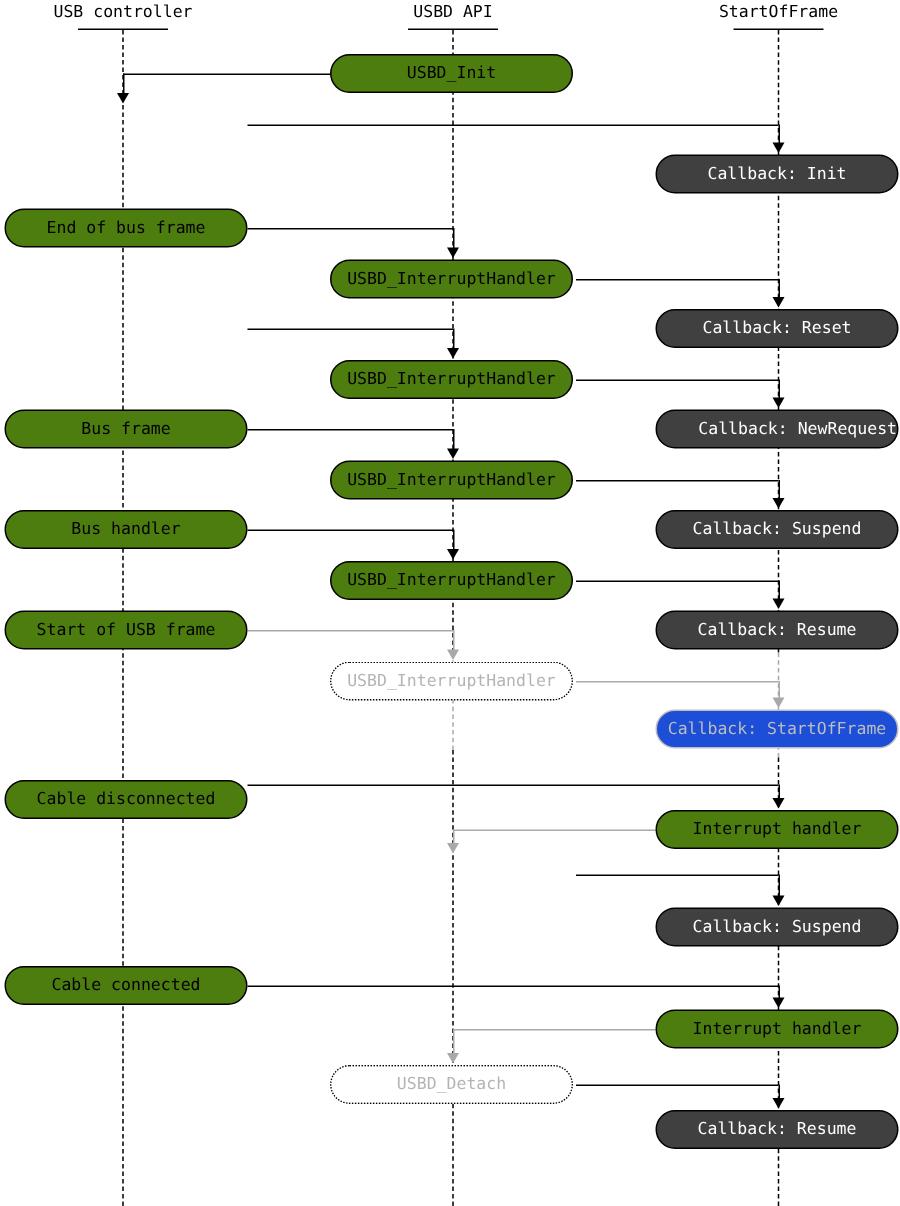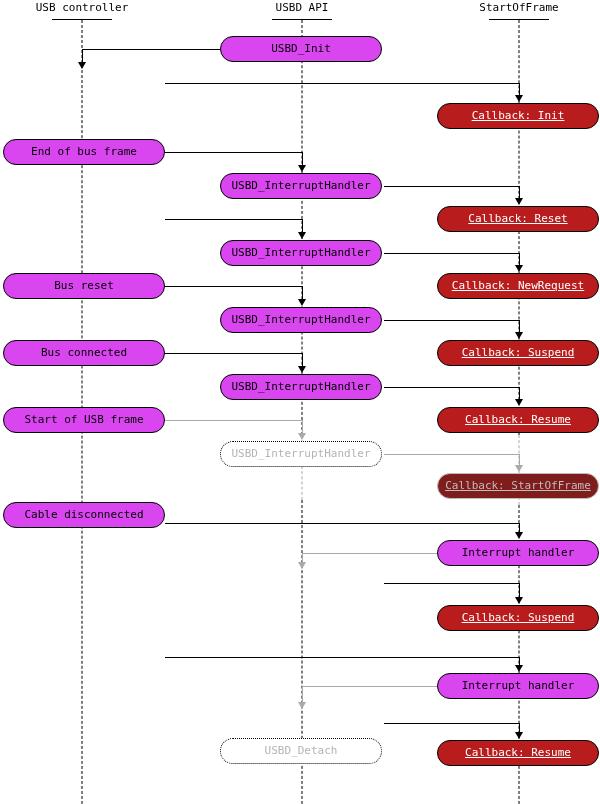--- a/index.html
+++ b/index.html
@@ -38,44 +38,42 @@
   }
   .lifeline.grey{border-left-color:#a9a9a9;}
 
   
   .node{
     position:absolute;
     height:26px;
     box-sizing:border-box;
     border:1px solid #000;
     border-radius:13px;
-    background:#d946ef;
+    background:#4d7c0f;
     color:#000;
     font-size:11px;
     line-height:24px;
     text-align:center;
     white-space:nowrap;
     overflow:hidden;
   }
   .node.filled{
-    background:#b91c1c;
+    background:#404040;
     color:#ffffff;
     border-color:#000000;
-    text-decoration:underline;
   }
   .node.ghost-dotted{
     border:1px dotted #000;
     color:#b4b4b4;
     background:#ffffff;
   }
   .node.ghost-solid{
     border:1px solid #bdbdbd;
     color:#bdbdbd;
-    background:#7f1d1d;
-    text-decoration:underline;
+    background:#1d4ed8;
   }
 
   
   .hseg{
     position:absolute;
     height:0;
     border-top:1px solid #000;
   }
   .vseg{
     position:absolute;
@@ -166,29 +164,30 @@
     <div class="arrow grey" style="left: 302px; top: 702px;"></div>
     <div class="hseg" style="left: 384px; top: 723px; width: 135px;"></div>
     <div class="vseg" style="left: 519px; top: 723px; height: 10px;"></div>
     <div class="arrow" style="left: 519px; top: 732px;"></div>
     <div class="node" style="left: 220px; top: 36px; width: 162px;">USBD_Init</div>
     <div class="node filled" style="left: 437px; top: 103px; width: 162px;">Callback: Init</div>
     <div class="node" style="left: 3px; top: 139px; width: 162px;">End of bus frame</div>
     <div class="node" style="left: 220px; top: 173px; width: 162px;">USBD_InterruptHandler</div>
     <div class="node filled" style="left: 437px; top: 206px; width: 162px; text-align: center;">Callback: Reset</div>
     <div class="node" style="left: 220px; top: 240px; width: 162px;">USBD_InterruptHandler</div>
-    <div class="node" style="left: 3px; top: 273px; width: 162px;">Bus reset</div>
-    <div class="node filled" style="left: 437px; top: 273px; width: 162px;">Callback: NewRequest</div>
+    <div class="node" style="left: 3px; top: 273px; width: 162px;">Bus frame</div>
+    <div class="node filled" style="left: 437px; top: 273px; width: 162px; text-align: right;">Callback: NewRequest</div>
     <div class="node" style="left: 220px; top: 307px; width: 162px;">USBD_InterruptHandler</div>
-    <div class="node" style="left: 3px; top: 340px; width: 162px;">Bus connected</div>
+    <div class="node" style="left: 3px; top: 340px; width: 162px;">Bus handler</div>
     <div class="node filled" style="left: 437px; top: 340px; width: 162px;">Callback: Suspend</div>
     <div class="node" style="left: 220px; top: 374px; width: 162px;">USBD_InterruptHandler</div>
     <div class="node" style="left: 3px; top: 407px; width: 162px;">Start of USB frame</div>
     <div class="node filled" style="left: 437px; top: 407px; width: 162px;">Callback: Resume</div>
     <div class="node ghost-dotted" style="left: 220px; top: 441px; width: 162px;">USBD_InterruptHandler</div>
     <div class="node ghost-solid" style="left: 437px; top: 473px; width: 162px;">Callback: StartOfFrame</div>
-    <div class="node" style="left: 3px; top: 502px; width: 162px;">Cable disconnected</div>
+    <div class="node" style="left: 3px; top: 520px; width: 162px;">Cable disconnected</div>
     <div class="node" style="left: 437px; top: 540px; width: 162px;">Interrupt handler</div>
     <div class="node filled" style="left: 437px; top: 605px; width: 162px;">Callback: Suspend</div>
+    <div class="node" style="left: 3px; top: 644px; width: 162px;">Cable connected</div>
     <div class="node" style="left: 437px; top: 673px; width: 162px;">Interrupt handler</div>
-    <div class="node ghost-dotted" style="left: 220px; top: 710px; width: 162px; margin-top: 28px;">USBD_Detach</div>
+    <div class="node ghost-dotted" style="left: 220px; top: 710px; width: 162px;">USBD_Detach</div>
     <div class="node filled" style="left: 437px; top: 740px; width: 162px;">Callback: Resume</div>
   </div>
 
 </body></html>

